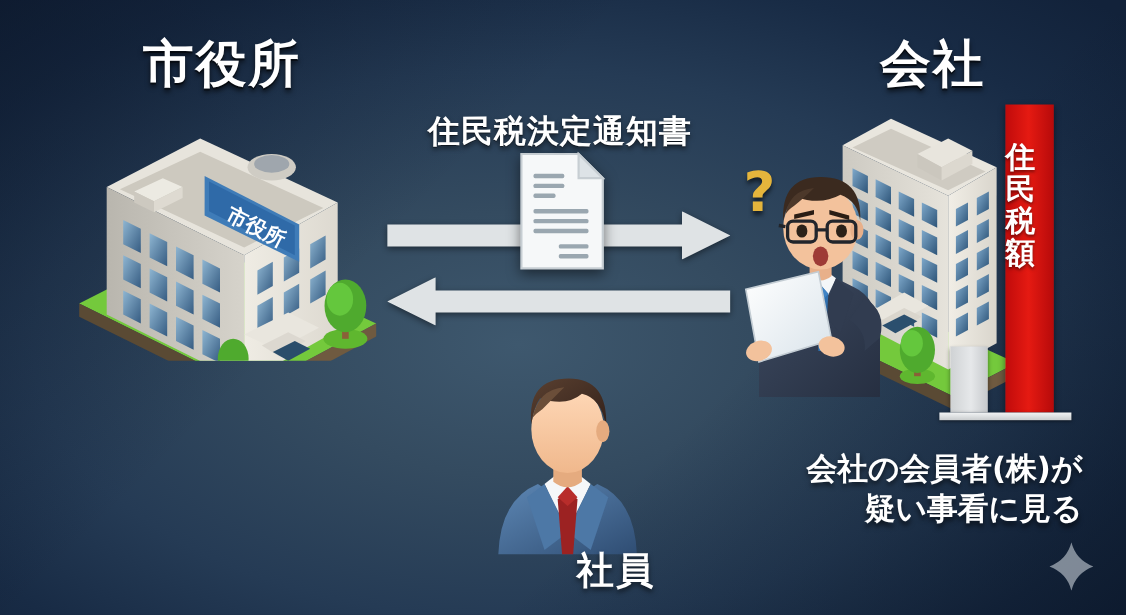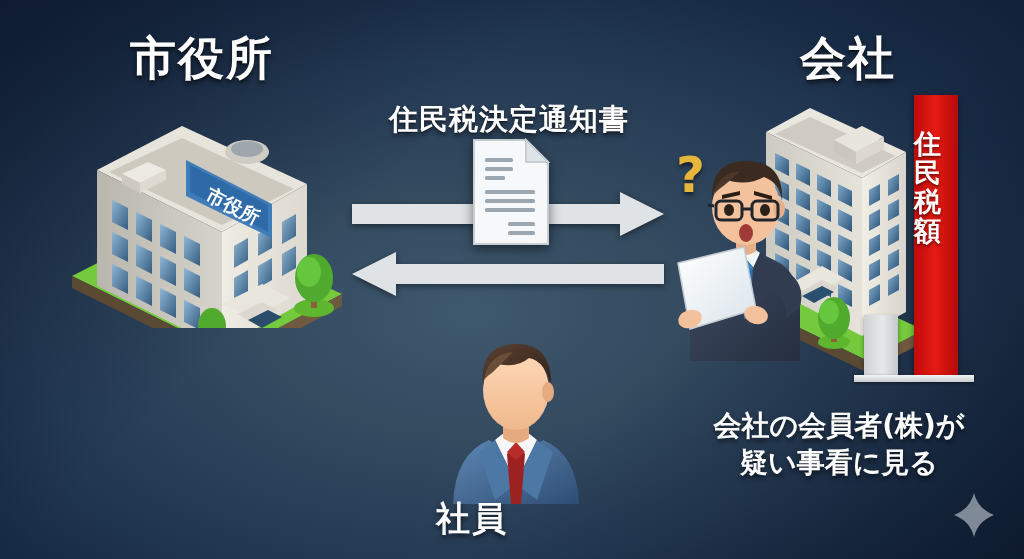--- a/index.html
+++ b/index.html
@@ -64,26 +64,26 @@
   #bar-red-label{
     position:absolute;left:0;right:0;top:34px;color:#fff;font-size:27px;font-weight:bold;
     text-align:left;line-height:1.08;letter-spacing:1px;
     text-shadow:0 2px 3px rgba(0,0,0,.5);
   }
   #bar-baseline{position:absolute;left:2px;bottom:1px;width:120px;height:7px;background:linear-gradient(#f2f4f5,#c9ccce);box-shadow:0 1px 3px rgba(0,0,0,.5);}
 
   
   #caption-company{
     position:absolute;left:694px;top:408px;width:290px;color:#fff;font-size:28px;font-weight:bold;
-    line-height:1.32;text-align:center;letter-spacing:0px;
+    line-height:1.32;text-align:right;letter-spacing:0px;
     text-shadow:0 3px 5px rgba(0,0,0,.6);
   }
   #caption-employee{
     position:absolute;left:436px;top:496px;width:160px;color:#fff;font-size:34px;font-weight:bold;
-    text-align:left;letter-spacing:2px;text-shadow:0 3px 5px rgba(0,0,0,.6);
+    text-align:right;letter-spacing:2px;text-shadow:0 3px 5px rgba(0,0,0,.6);
   }
 
   
   #sparkle{position:absolute;right:30px;bottom:22px;width:40px;height:44px;opacity:.72;}
   #sparkle svg{display:block;}
 </style>
 </head>
 <body>
 
 <div id="stage">

